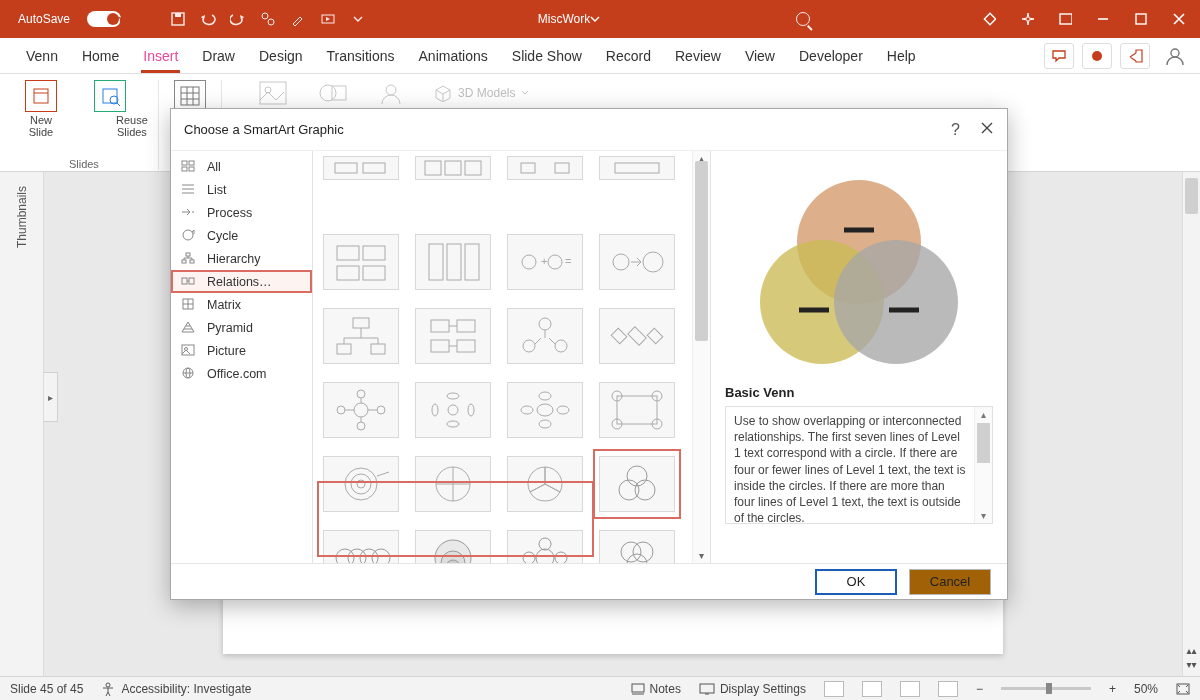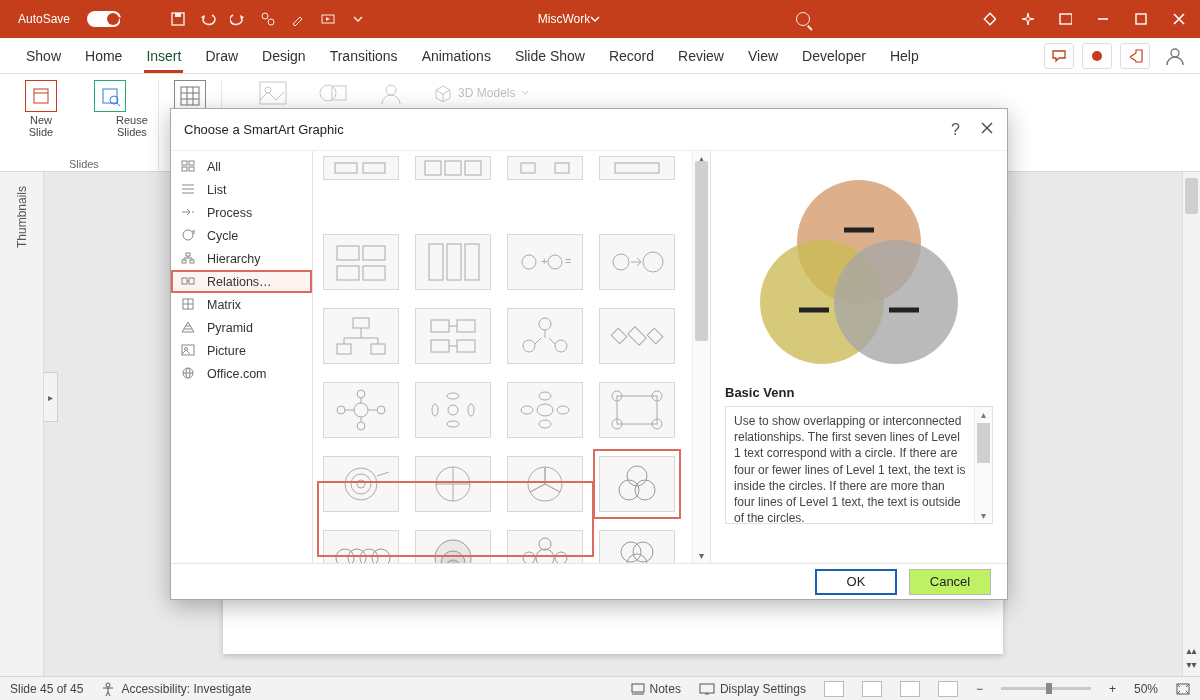--- a/index.html
+++ b/index.html
@@ -14,21 +14,21 @@
   .qat-icon { width: 16px; height: 16px; opacity: .9; display:flex; align-items:center; justify-content:center; }
   .titlebar .docname { margin: 0 auto; display: flex; align-items: center; }
   .titlebar .search { width: 14px; height: 14px; border: 1.5px solid #fff; border-radius: 50%; position: relative; margin-left: 24px; opacity:.9;}
   .titlebar .search::after { content:""; position:absolute; width:6px; height:1.5px; background:#fff; bottom:-3px; right:-4px; transform:rotate(45deg);}
   .titlebar .right { display: flex; align-items: center; gap: 24px; margin-left: auto; margin-right: 6px; }
   .winbtn { width: 14px; height: 14px; display:flex; align-items:center; justify-content:center; }
 
   
   .ribbon-tabs { height: 36px; background: #fff; display: flex; align-items: center; padding: 0 14px; gap: 0; border-bottom: 1px solid #e1e1e1; font-size: 14px; color: #333; }
   .ribbon-tabs .tab { padding: 0 12px; height: 100%; display: flex; align-items: center; cursor: pointer; }
-  .ribbon-tabs .tab.active { color: #14532d; font-weight: 400; position: relative; }
+  .ribbon-tabs .tab.active { color: #ec4899; font-weight: 400; position: relative; }
   .ribbon-tabs .tab.active::after { content:""; position:absolute; bottom:0; left:10px; right:10px; height:3px; background:#c43e1c; }
   .ribbon-tabs .right-tools { margin-left: auto; display:flex; gap: 8px; align-items:center; }
   .right-tool-btn { width: 30px; height: 26px; border: 1px solid #ddd; border-radius: 3px; display:flex; align-items:center; justify-content:center; background:#fff; }
 
   
   .ribbon { height: 98px; background: #fff; border-bottom: 1px solid #d6d6d6; display: flex; align-items: flex-start; padding: 6px 10px 0 10px; gap: 0; color:#444; font-size: 11px; }
   .rgroup { display:flex; flex-direction:column; align-items:center; border-right: 1px solid #e6e6e6; padding: 0 10px; height: 90px; justify-content: space-between; }
   .rgroup .row { display:flex; gap: 10px; }
   .rbtn { display:flex; flex-direction:column; align-items:center; gap:2px; min-width:42px; }
   .ricon { width: 32px; height: 32px; border: 1.5px solid #c43e1c; display:flex; align-items:center; justify-content:center; color:#c43e1c; }
@@ -71,21 +71,21 @@
   .gallery-scroll .gthumb { position:absolute; left:2px; right:2px; top:10px; height:180px; background:#cfcfcf; border-radius:2px;}
   .gallery-scroll .arrow { position:absolute; left:0; right:0; text-align:center; font-size:10px; color:#666;}
   .dlg-preview { flex:1; display:flex; flex-direction:column; padding: 14px 14px 8px 14px; }
   .venn-preview { flex:0 0 214px; display:flex; align-items:center; justify-content:center; }
   .venn-title { font-weight:600; font-size:13px; color:#222; margin-top:6px; }
   .venn-desc-wrap { margin-top:6px; border:1px solid #e0e0e0; height:118px; display:flex; }
   .venn-desc { flex:1; padding:6px 8px; font-size:12px; color:#444; line-height:1.35; overflow:hidden; }
   .venn-desc-scroll { width:18px; border-left:1px solid #eee; position:relative; background:#fafafa;}
   .venn-desc-scroll .dthumb { position:absolute; left:2px; right:2px; top:16px; height:40px; background:#cfcfcf;}
   .dlg-footer { height:36px; border-top:1px solid #e6e6e6; display:flex; align-items:center; justify-content:flex-end; gap:12px; padding: 0 16px; }
-  .btn { min-width:82px; height:26px; border:1px solid #b7b7b7; background:#bef264; font-size:13px; color:#222; display:flex; align-items:center; justify-content:center; }
+  .btn { min-width:82px; height:26px; border:1px solid #b7b7b7; background:#a16207; font-size:13px; color:#222; display:flex; align-items:center; justify-content:center; }
   .btn.primary { border: 2px solid #1a5fb4; background:#fff; }
 
   svg { display:block; }
 </style>
 </head>
 <body>
 
 <div class="titlebar">
   <div class="autosave">
     <span>AutoSave</span>
@@ -169,21 +169,21 @@
       </span>
     <span class="winbtn">
         <svg width="14" height="14">
           <path d="M2 2 L12 12 M12 2 L2 12" stroke="#fff" stroke-width="1.6"></path>
         </svg>
       </span>
   </div>
 </div>
 
 <div class="ribbon-tabs">
-  <div class="tab">Show</div>
+  <div class="tab">Venn</div>
   <div class="tab">Home</div>
   <div class="tab active">Insert</div>
   <div class="tab">Draw</div>
   <div class="tab">Design</div>
   <div class="tab">Transitions</div>
   <div class="tab">Animations</div>
   <div class="tab">Slide Show</div>
   <div class="tab">Record</div>
   <div class="tab">Review</div>
   <div class="tab">View</div>

